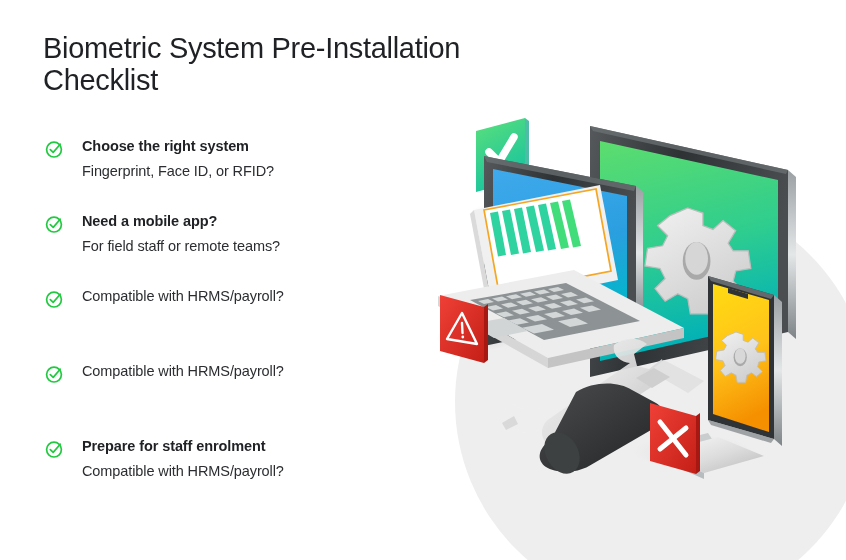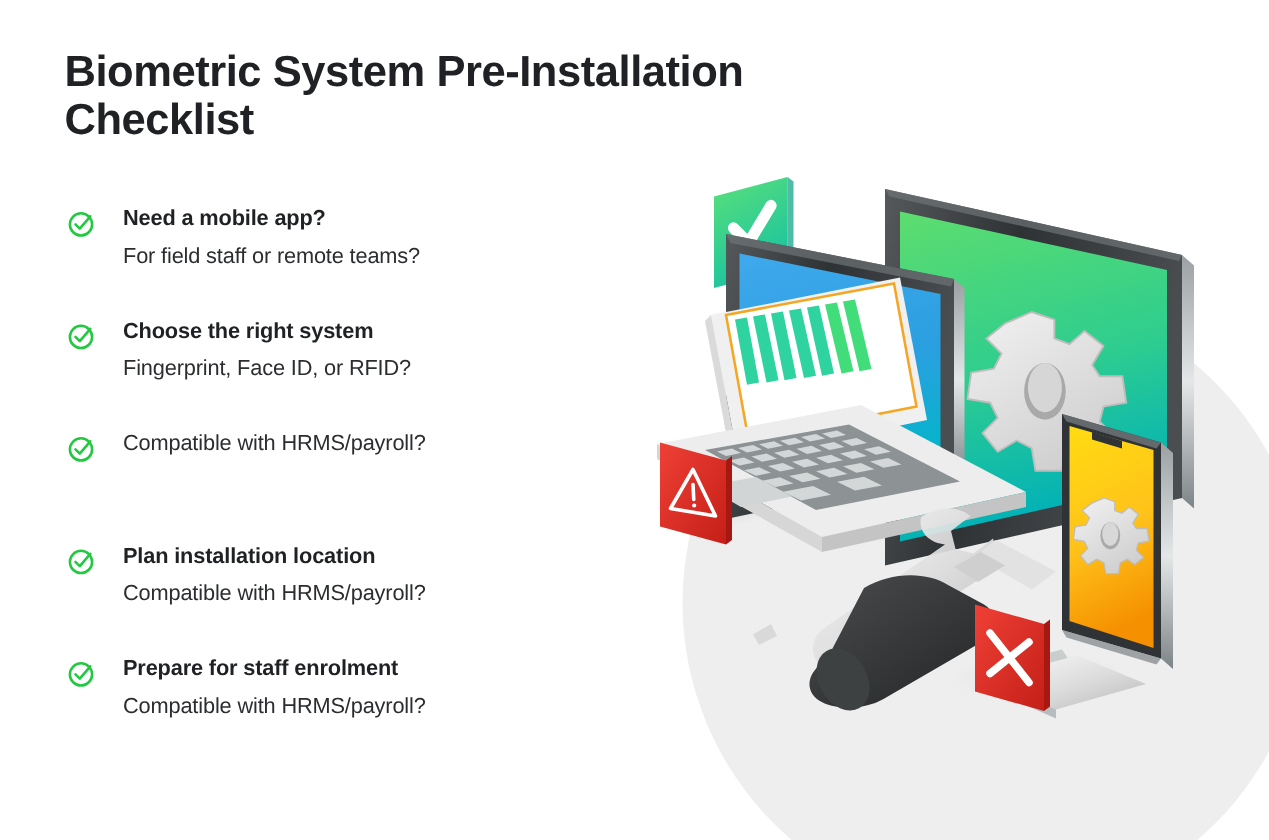--- a/index.html
+++ b/index.html
@@ -23,21 +23,21 @@
   }
 
   
   .page-title {
     position: absolute;
     left: 43px;
     top: 32px;
     width: 470px;
     font-size: 29px;
     line-height: 32px;
-    font-weight: bold;
+    font-weight: normal;
     color: #1f2124;
     letter-spacing: -0.3px;
   }
 
   .checklist {
     position: absolute;
     left: 43px;
     top: 136px;
     width: 380px;
   }
@@ -91,53 +91,52 @@
 
   <div class="checklist">
 
     <div class="check-item">
       <span class="check-icon">
         <svg width="19" height="19" viewBox="0 0 19 19">
           <circle cx="9" cy="9.6" r="7.4" fill="none" stroke="#22c940" stroke-width="1.7"></circle>
           <path d="M5.3 9.6 L8.2 12.4 L15.2 4.2" fill="none" stroke="#22c940" stroke-width="1.7" stroke-linecap="round" stroke-linejoin="round"></path>
         </svg>
       </span>
+      <div class="item-title">Choose the right system</div>
+      <div class="item-desc">Fingerprint, Face ID, or RFID?</div>
+    </div>
+
+    <div class="check-item">
+      <span class="check-icon">
+        <svg width="19" height="19" viewBox="0 0 19 19">
+          <circle cx="9" cy="9.6" r="7.4" fill="none" stroke="#22c940" stroke-width="1.7"></circle>
+          <path d="M5.3 9.6 L8.2 12.4 L15.2 4.2" fill="none" stroke="#22c940" stroke-width="1.7" stroke-linecap="round" stroke-linejoin="round"></path>
+        </svg>
+      </span>
       <div class="item-title">Need a mobile app?</div>
       <div class="item-desc">For field staff or remote teams?</div>
     </div>
 
     <div class="check-item">
       <span class="check-icon">
         <svg width="19" height="19" viewBox="0 0 19 19">
           <circle cx="9" cy="9.6" r="7.4" fill="none" stroke="#22c940" stroke-width="1.7"></circle>
           <path d="M5.3 9.6 L8.2 12.4 L15.2 4.2" fill="none" stroke="#22c940" stroke-width="1.7" stroke-linecap="round" stroke-linejoin="round"></path>
         </svg>
       </span>
-      <div class="item-title">Choose the right system</div>
-      <div class="item-desc">Fingerprint, Face ID, or RFID?</div>
-    </div>
-
-    <div class="check-item">
-      <span class="check-icon">
-        <svg width="19" height="19" viewBox="0 0 19 19">
-          <circle cx="9" cy="9.6" r="7.4" fill="none" stroke="#22c940" stroke-width="1.7"></circle>
-          <path d="M5.3 9.6 L8.2 12.4 L15.2 4.2" fill="none" stroke="#22c940" stroke-width="1.7" stroke-linecap="round" stroke-linejoin="round"></path>
-        </svg>
-      </span>
       <div class="item-desc">Compatible with HRMS/payroll?</div>
     </div>
 
     <div class="check-item">
       <span class="check-icon">
         <svg width="19" height="19" viewBox="0 0 19 19">
           <circle cx="9" cy="9.6" r="7.4" fill="none" stroke="#22c940" stroke-width="1.7"></circle>
           <path d="M5.3 9.6 L8.2 12.4 L15.2 4.2" fill="none" stroke="#22c940" stroke-width="1.7" stroke-linecap="round" stroke-linejoin="round"></path>
         </svg>
       </span>
-      <div class="item-title">Plan installation location</div>
       <div class="item-desc">Compatible with HRMS/payroll?</div>
     </div>
 
     <div class="check-item">
       <span class="check-icon">
         <svg width="19" height="19" viewBox="0 0 19 19">
           <circle cx="9" cy="9.6" r="7.4" fill="none" stroke="#22c940" stroke-width="1.7"></circle>
           <path d="M5.3 9.6 L8.2 12.4 L15.2 4.2" fill="none" stroke="#22c940" stroke-width="1.7" stroke-linecap="round" stroke-linejoin="round"></path>
         </svg>
       </span>

